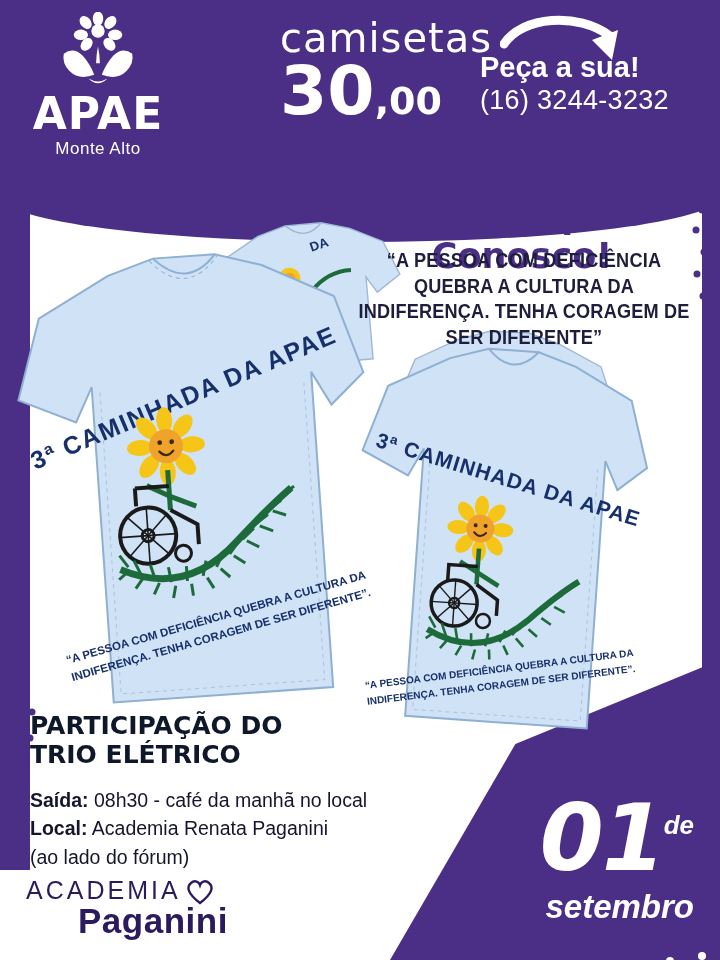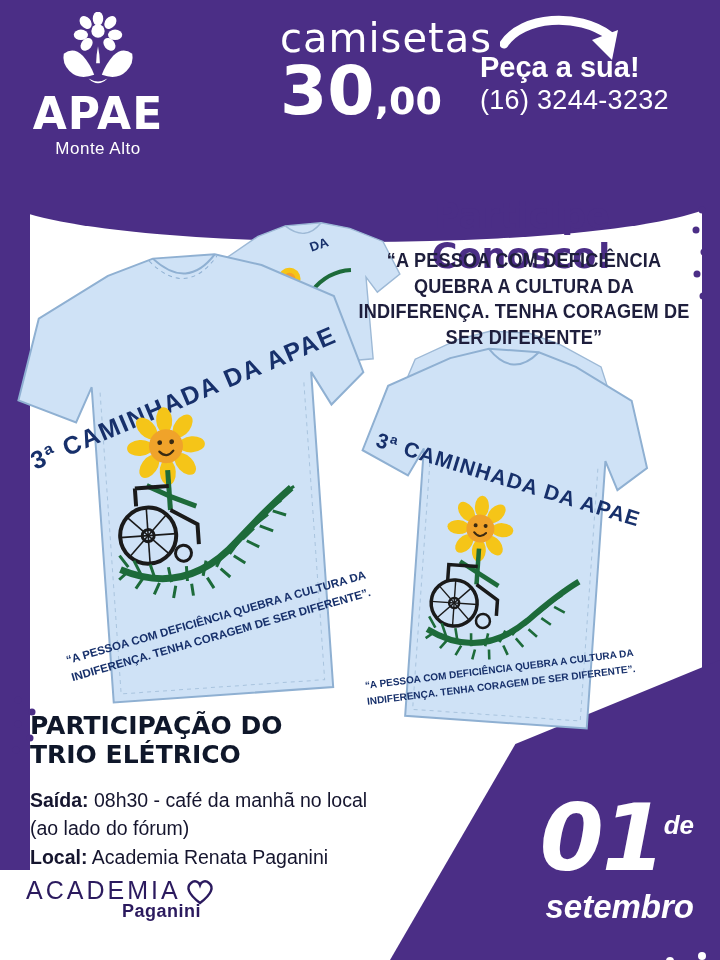--- a/index.html
+++ b/index.html
@@ -112,21 +112,21 @@
     position:absolute; left:30px; top:786px; z-index:6;
     color:#15152e; font-size:19.5px; line-height:1.45;
   }
   .details b{ font-weight:bold; }
 
   .academia{
     position:absolute; left:26px; top:876px; z-index:6; color:#2b1a5e;
   }
   .ac-line1{ font-size:25px; letter-spacing:3px; display:flex; align-items:flex-end; }
   .ac-renata{ font-size:27px; font-weight:bold; letter-spacing:0.5px; }
-  .ac-pag{ font-size:18px; font-weight:bold; letter-spacing:0.5px; margin-left:96px; margin-top:-4px;}
+  .ac-pag{ font-size:35px; font-weight:bold; letter-spacing:0.5px; margin-left:52px; margin-top:-4px;}
   .heart{ margin:0 2px 0 4px; }
 
   .dots-deco{ position:absolute; z-index:2; }
 </style>
 </head>
 <body>
 
 <div class="top-banner"></div>
 
 <svg class="banner-dots" viewBox="0 0 720 40">
@@ -362,25 +362,25 @@
 <div class="trio">
   <div>PARTICIPAÇÃO DO</div>
   <div>TRIO ELÉTRICO</div>
 </div>
 
 <div class="details">
   <div>
     <b>Saída:</b>
     <span>08h30  - café da manhã no local</span>
   </div>
-  <div>(ao lado do fórum)</div>
   <div>
     <b>Local:</b>
     <span>Academia Renata Paganini</span>
   </div>
+  <div>(ao lado do fórum)</div>
 </div>
 
 <div class="academia">
   <div class="ac-line1">
     <span>ACADEMIA</span>
     <svg class="heart" width="30" height="26" viewBox="0 0 30 26">
       <path d="M15 24 C 3 15, 1 8, 6 4 C 10 0.5, 14 3, 15 6 C 16 3, 20 0.5, 24 4 C 29 8, 27 15, 15 24 Z" fill="none" stroke="#2b1a5e" stroke-width="2.4"></path>
     </svg>
   </div>
   <div class="ac-pag">Paganini</div>

